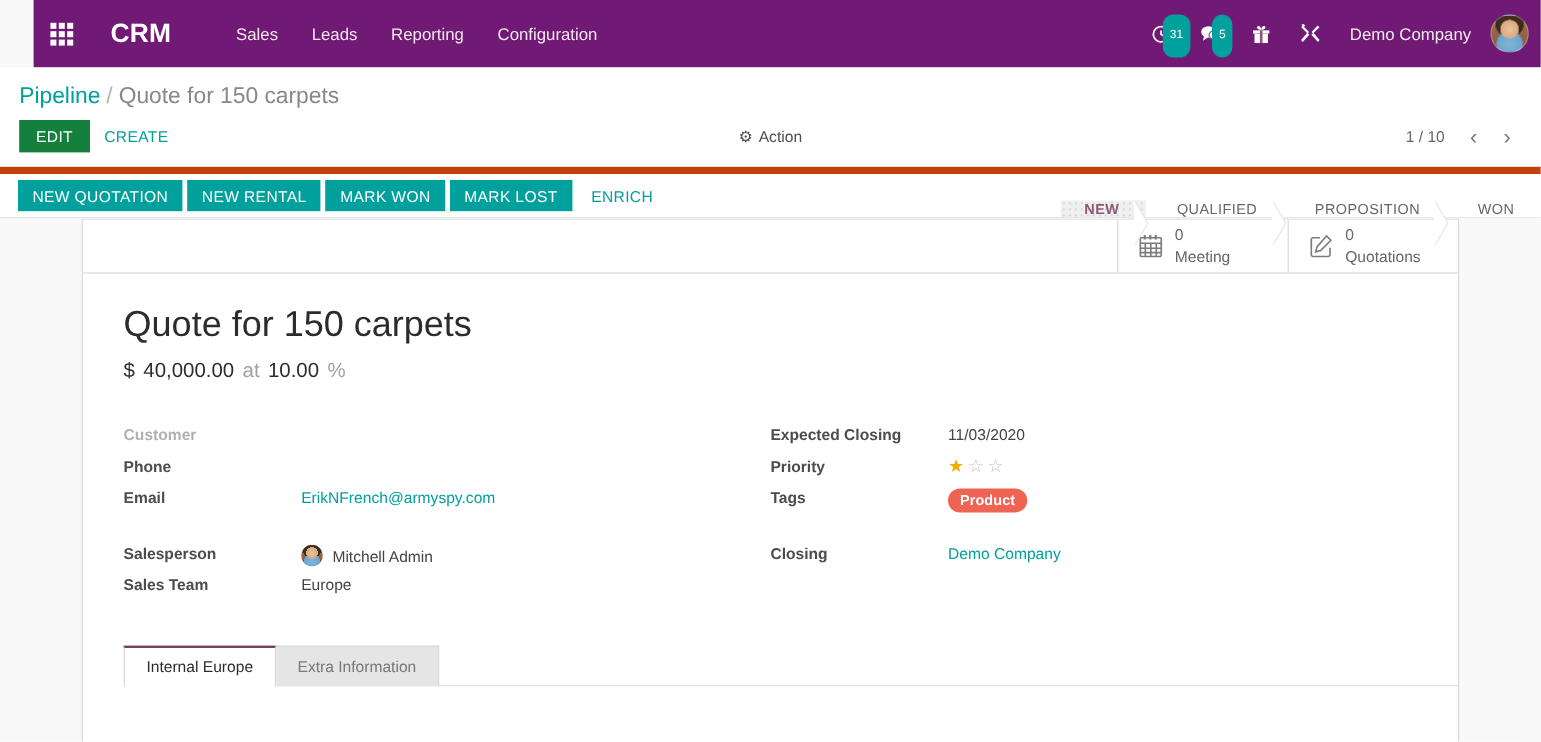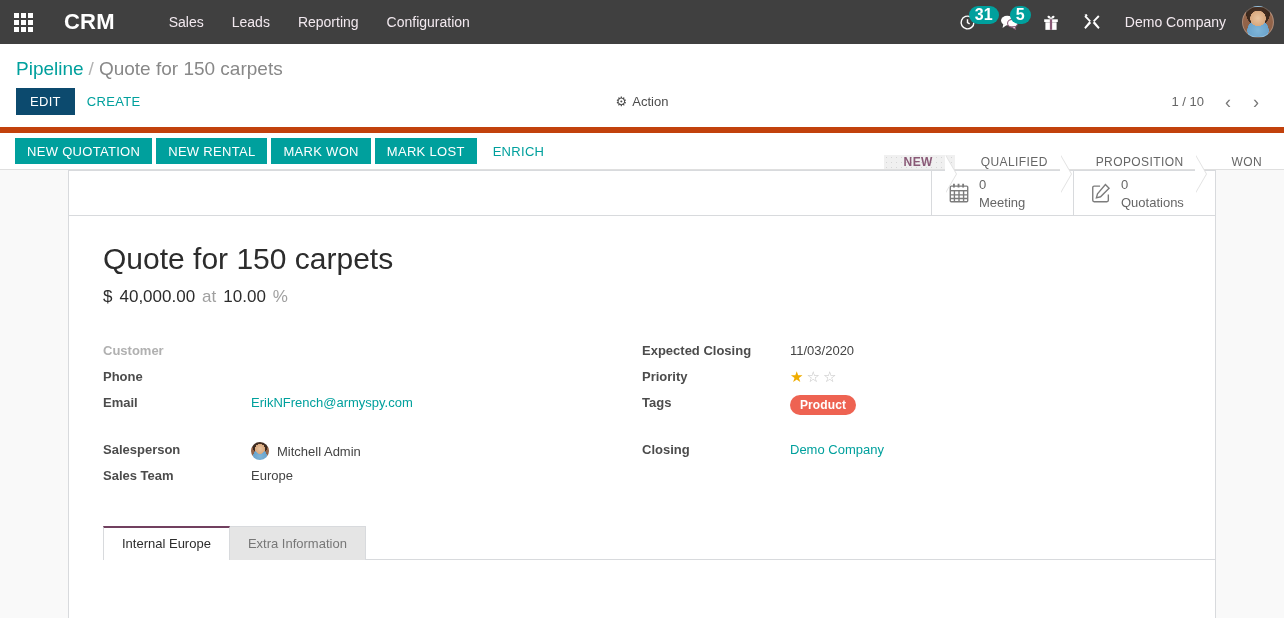--- a/index.html
+++ b/index.html
@@ -6,27 +6,28 @@
   html, body {
     width: 1284px; height: 618px;
     font-family: "Liberation Sans", sans-serif;
     background: #f9f9f9;
     overflow: hidden;
     -webkit-font-smoothing: antialiased;
   }
 
   
   .navbar {
-    height: 44px;
-    background: #404040;
+    height: 56px;
+    background: #701a75;
     display: flex;
     align-items: center;
     padding: 0 10px 0 0;
     color: #fff;
     position: relative;
+    margin-left: 28px;
   }
   .apps-btn {
     width: 46px; height: 46px;
     display: flex; align-items: center; justify-content: center;
     cursor: pointer;
   }
   .grid-icon {
     display: grid;
     grid-template-columns: repeat(3, 5px);
     grid-template-rows: repeat(3, 5px);
@@ -47,23 +48,23 @@
     margin-left: auto;
     display: flex; align-items: center; gap: 0px;
   }
   .nav-icon-wrap {
     position: relative; padding: 0 12px;
     display: flex; align-items: center; height: 46px; cursor: pointer;
   }
   .badge-pill {
     position: absolute; top: 7px; left: 22px;
     background: #00a09d; color: #fff;
-    font-size: 16px; line-height: 1;
-    padding: 1px 6px; border-radius: 9px;
-    font-weight: bold;
+    font-size: 10px; line-height: 1;
+    padding: 13px 6px; border-radius: 9px;
+    font-weight: normal;
   }
   .nav-company {
     font-size: 14px; color: #f2e9ef; padding: 0 12px; cursor: pointer;
   }
   .avatar-nav {
     width: 32px; height: 32px; border-radius: 50%;
     margin-left: 4px; cursor: pointer;
     background:
       radial-gradient(circle at 50% 38%, #e8c4a0 0%, #d8a87e 32%, rgba(216,168,126,0) 33%),
       radial-gradient(circle at 50% 78%, #7fb5d8 0%, #6aa3cc 38%, rgba(106,163,204,0) 39%),
@@ -78,21 +79,21 @@
   .bc-link { color: #00a09d; text-decoration: none; cursor: pointer; }
   .bc-sep { color: #b3b3b3; margin: 0 5px; }
   .bc-current { color: #888; }
 
   .buttons-row {
     display: flex; align-items: center;
     padding: 4px 16px 12px 16px;
     position: relative; min-height: 40px;
   }
   .btn-primary {
-    background: #0c4a6e; color: #fff; border: none;
+    background: #15803d; color: #fff; border: none;
     padding: 6px 14px; font-size: 13px; letter-spacing: .3px;
     cursor: pointer; border-radius: 0; font-family: inherit;
   }
   .btn-link {
     background: none; border: none; color: #00a09d;
     padding: 6px 12px; font-size: 13px; cursor: pointer;
     letter-spacing: .3px; font-family: inherit;
   }
   .action-menu {
     position: absolute; left: 50%; transform: translateX(-50%);

